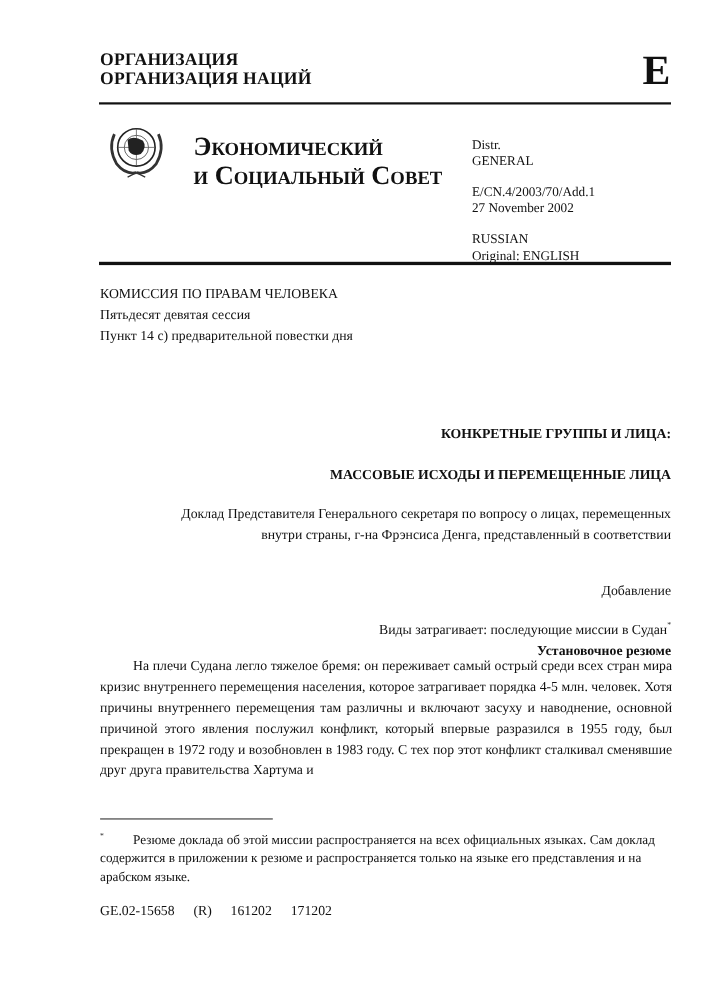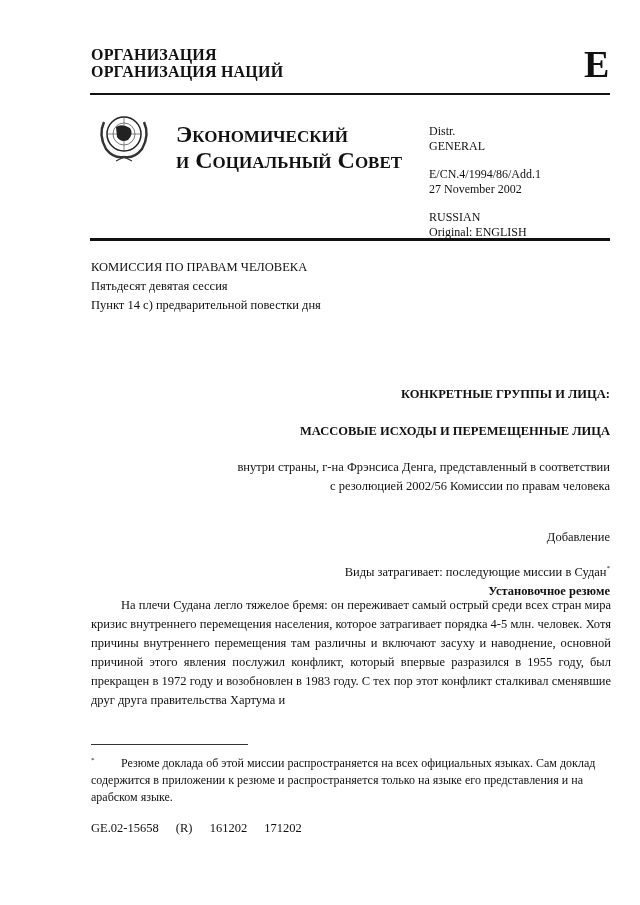--- a/index.html
+++ b/index.html
@@ -57,40 +57,40 @@
 
 <div class="abs council">
   <div>Экономический</div>
   <div>и Социальный Совет</div>
 </div>
 
 <div class="abs meta">
   <div>Distr.</div>
   <div>GENERAL</div>
   <div class="gap"></div>
-  <div>E/CN.4/1994/86/Add.1</div>
+  <div>E/CN.4/2003/70/Add.1</div>
   <div>27 November 2002</div>
   <div class="gap"></div>
   <div>RUSSIAN</div>
   <div>Original:  ENGLISH</div>
 </div>
 
 <div class="abs rule2"></div>
 
 <div class="abs commission">
   <div>КОМИССИЯ ПО ПРАВАМ ЧЕЛОВЕКА</div>
   <div>Пятьдесят девятая сессия</div>
   <div>Пункт 14 с) предварительной повестки дня</div>
 </div>
 
 <div class="abs center t1">КОНКРЕТНЫЕ ГРУППЫ И ЛИЦА:</div>
 <div class="abs center t2">МАССОВЫЕ ИСХОДЫ И ПЕРЕМЕЩЕННЫЕ ЛИЦА</div>
 <div class="abs center t3">
+  <div>Доклад Представителя Генерального секретаря по вопросу о лицах, перемещенных</div>
   <div>внутри страны, г-на Фрэнсиса Денга, представленный в соответствии</div>
-  <div>с резолюцией 2002/56 Комиссии по правам человека</div>
 </div>
 <div class="abs center t4">Добавление</div>
 <div class="abs center t5">
   <span>Виды затрагивает:  последующие миссии в Судан</span><sup>*</sup>
 </div>
 <div class="abs center t6">Установочное резюме</div>
 
 <div class="abs body-text">
   <p>На плечи Судана легло тяжелое бремя:  он переживает самый острый среди всех стран мира кризис внутреннего перемещения населения, которое затрагивает порядка 4-5 млн. человек.  Хотя причины внутреннего перемещения там различны и включают засуху и наводнение, основной причиной этого явления послужил конфликт, который впервые разразился в 1955 году, был прекращен в 1972 году и возобновлен в 1983 году. С тех пор этот конфликт сталкивал сменявшие друг друга правительства Хартума и</p>
 </div>

